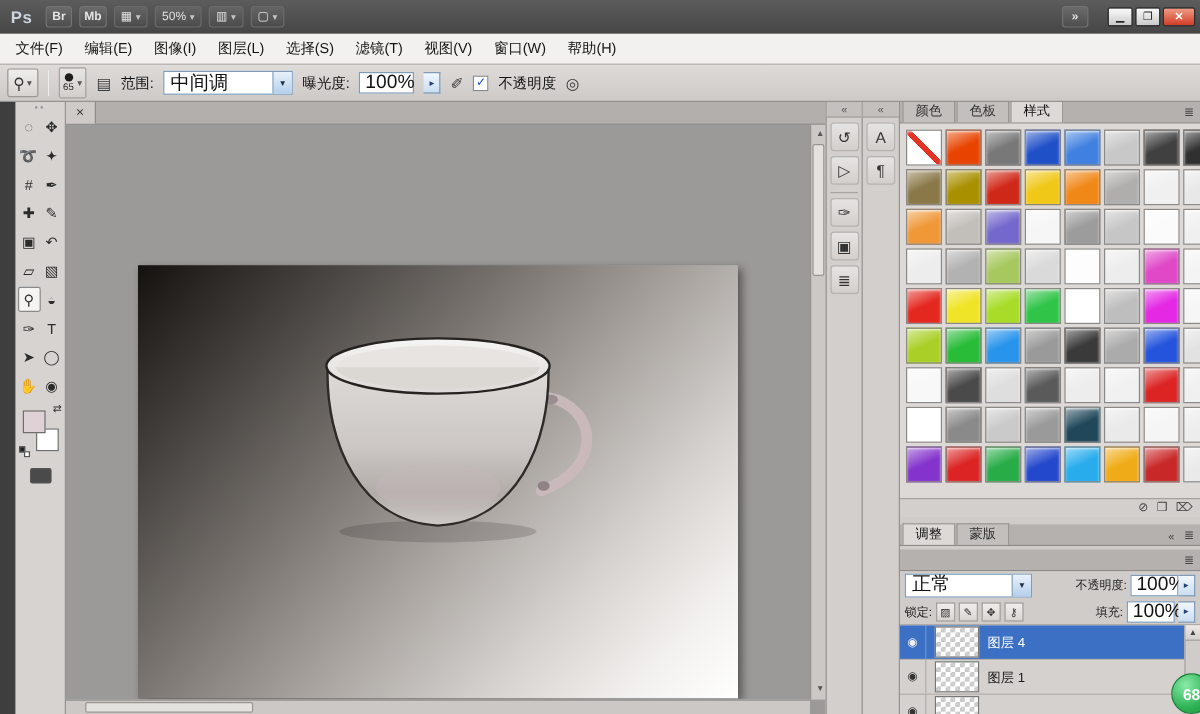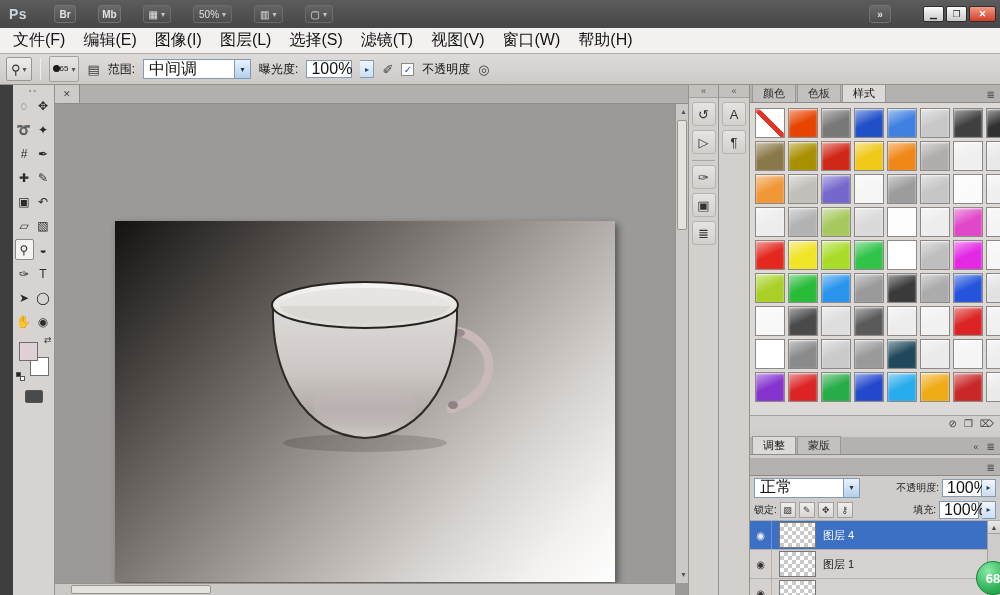--- a/index.html
+++ b/index.html
@@ -1,39 +1,39 @@
 <!DOCTYPE html>
 <html><head>
 <meta charset="utf-8">
 <style>
   *{box-sizing:border-box;margin:0;padding:0}
   html,body{width:1000px;height:595px;overflow:hidden;font-family:"Liberation Sans",sans-serif;background:#c6c3c0}
   
-  .titlebar{position:absolute;left:0;top:0;width:1000px;height:28px;background:linear-gradient(#5c5c5c,#464646);display:flex;align-items:center;padding:0 4px;gap:22px;color:#ddd;z-index:30}
+  .titlebar{position:absolute;left:0;top:0;width:1000px;height:28px;background:linear-gradient(#5c5c5c,#464646);display:flex;align-items:center;padding:0 4px;gap:6px;color:#ddd;z-index:30}
   .ps-logo{font-weight:bold;font-size:14px;color:#cdd5de;padding:0 5px;letter-spacing:.5px}
   .tb-chip{height:18px;min-width:22px;display:flex;align-items:center;justify-content:center;font-size:10px;font-weight:bold;border:1px solid #737373;border-radius:3px;background:linear-gradient(#6a6a6a,#4e4e4e);color:#e4e4e4;padding:0 3px;cursor:pointer}
   .tb-drop{height:18px;display:flex;align-items:center;gap:3px;padding:0 5px;border:1px solid #6b6b6b;border-radius:3px;background:linear-gradient(#646464,#4c4c4c);font-size:10px;color:#e0e0e0;cursor:pointer}
   .tb-drop .car{font-size:8px;color:#c4c4c4}
   .tb-spacer{flex:1}
   .workspaces{display:flex;align-items:center;gap:2px}
   .ws-btn{padding:2px 9px;font-size:11px;color:#d8d8d8;cursor:pointer;border:1px solid transparent;border-radius:2px;white-space:nowrap}
   .ws-btn.active{background:#393939;border-color:#8f8f8f;color:#f2f2f2}
   .winctl{display:flex;align-items:center;margin-left:8px}
   .wbtn{width:21px;height:16px;margin-left:2px;display:flex;align-items:center;justify-content:center;font-size:9px;border:1px solid #2e2e2e;background:linear-gradient(#fbfbfb,#cacaca);color:#222;border-radius:2px;cursor:pointer}
   .wbtn.close{width:27px;background:linear-gradient(#f09c86,#d23c26);color:#fff;font-weight:bold}
   
   .menubar{position:absolute;left:0;top:28px;width:1000px;height:26px;background:#f3f1f0;border-bottom:1px solid #aeaba8;display:flex;align-items:center;padding-left:4px;z-index:29}
-  .menu-item{padding:0 9px;font-size:16px;color:#151515;cursor:pointer}
+  .menu-item{padding:0 9px;font-size:12px;color:#151515;cursor:pointer}
   
   .optionsbar{position:absolute;left:0;top:54px;width:1000px;height:31px;background:linear-gradient(#dedbd8,#ccc9c6);border-bottom:1px solid #96938f;display:flex;align-items:center;gap:8px;padding:0 6px;z-index:28}
   .vsep{width:1px;height:22px;background:#a6a3a0;border-right:1px solid #eee}
   .tool-preset{display:flex;align-items:center;gap:2px;border:1px solid #9b9894;background:linear-gradient(#f0eeec,#d6d3d0);height:24px;padding:0 4px;border-radius:2px;cursor:pointer;font-size:13px;color:#333}
   .tool-preset .car{font-size:8px;color:#555}
   .brush-picker{display:flex;align-items:center;height:26px;padding:0 3px;border:1px solid #a5a2a0;border-radius:2px;background:linear-gradient(#e8e6e4,#d2cfcc);cursor:pointer}
-  .bp-left{display:flex;flex-direction:row;align-items:center;justify-content:space-between;line-height:1}
+  .bp-left{display:flex;flex-direction:column;align-items:center;justify-content:space-between;line-height:1}
   .bp-dot{width:7px;height:7px;border-radius:50%;background:#1c1c1c;margin-bottom:1px}
   .bp-size{font-size:8px;color:#222}
   .brush-picker .car{font-size:8px;color:#555;margin-left:3px}
   .ob-icon{font-size:13px;color:#3a3a3a;cursor:pointer}
   .ob-label{font-size:12px;color:#111;white-space:nowrap}
   .combo{display:flex;align-items:center;height:20px;background:#fff;border:1px solid #7f9db9;cursor:pointer}
   .combo .val{padding:0 5px;font-size:16px;color:#111;flex:1;white-space:nowrap}
   .combo .dbtn{width:16px;height:100%;background:linear-gradient(#e9f2fb,#b4cfec);border-left:1px solid #7f9db9;display:flex;align-items:center;justify-content:center;font-size:8px;color:#234}
   .range-combo{width:108px}
   .valbox{width:46px;height:18px;background:#fff;border:1px solid #7f9db9;font-size:16px;color:#111;display:flex;align-items:center;padding:0 4px}

